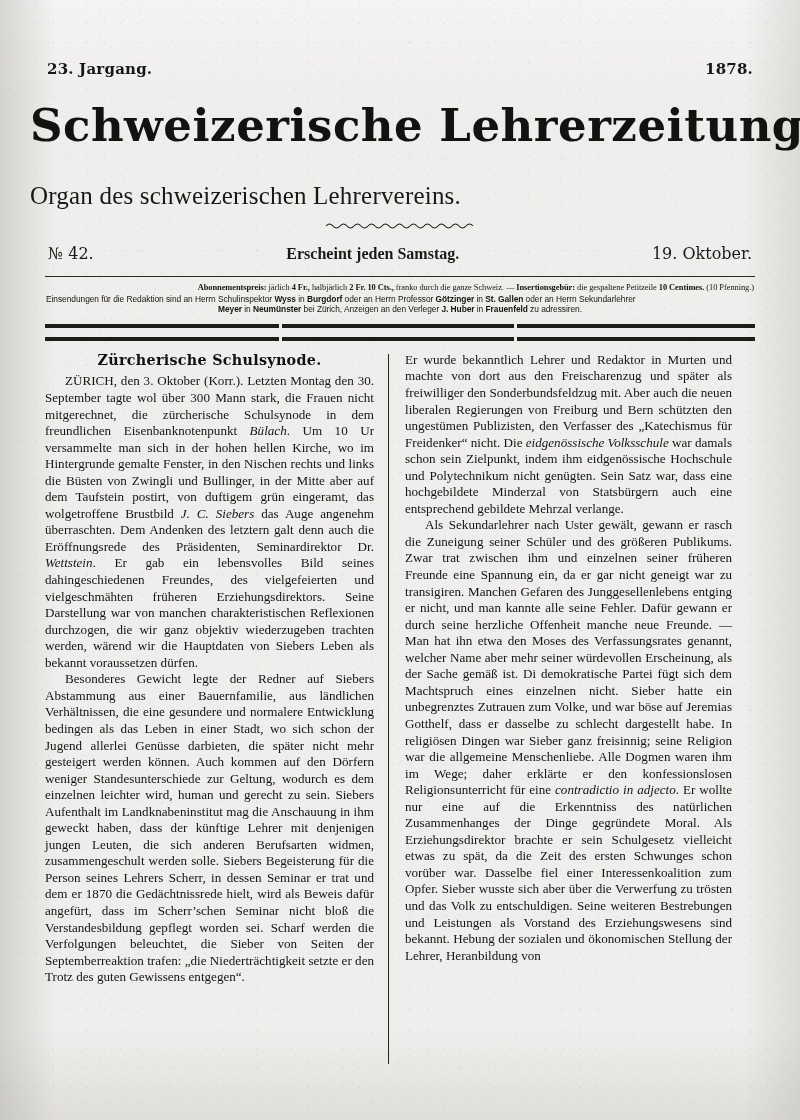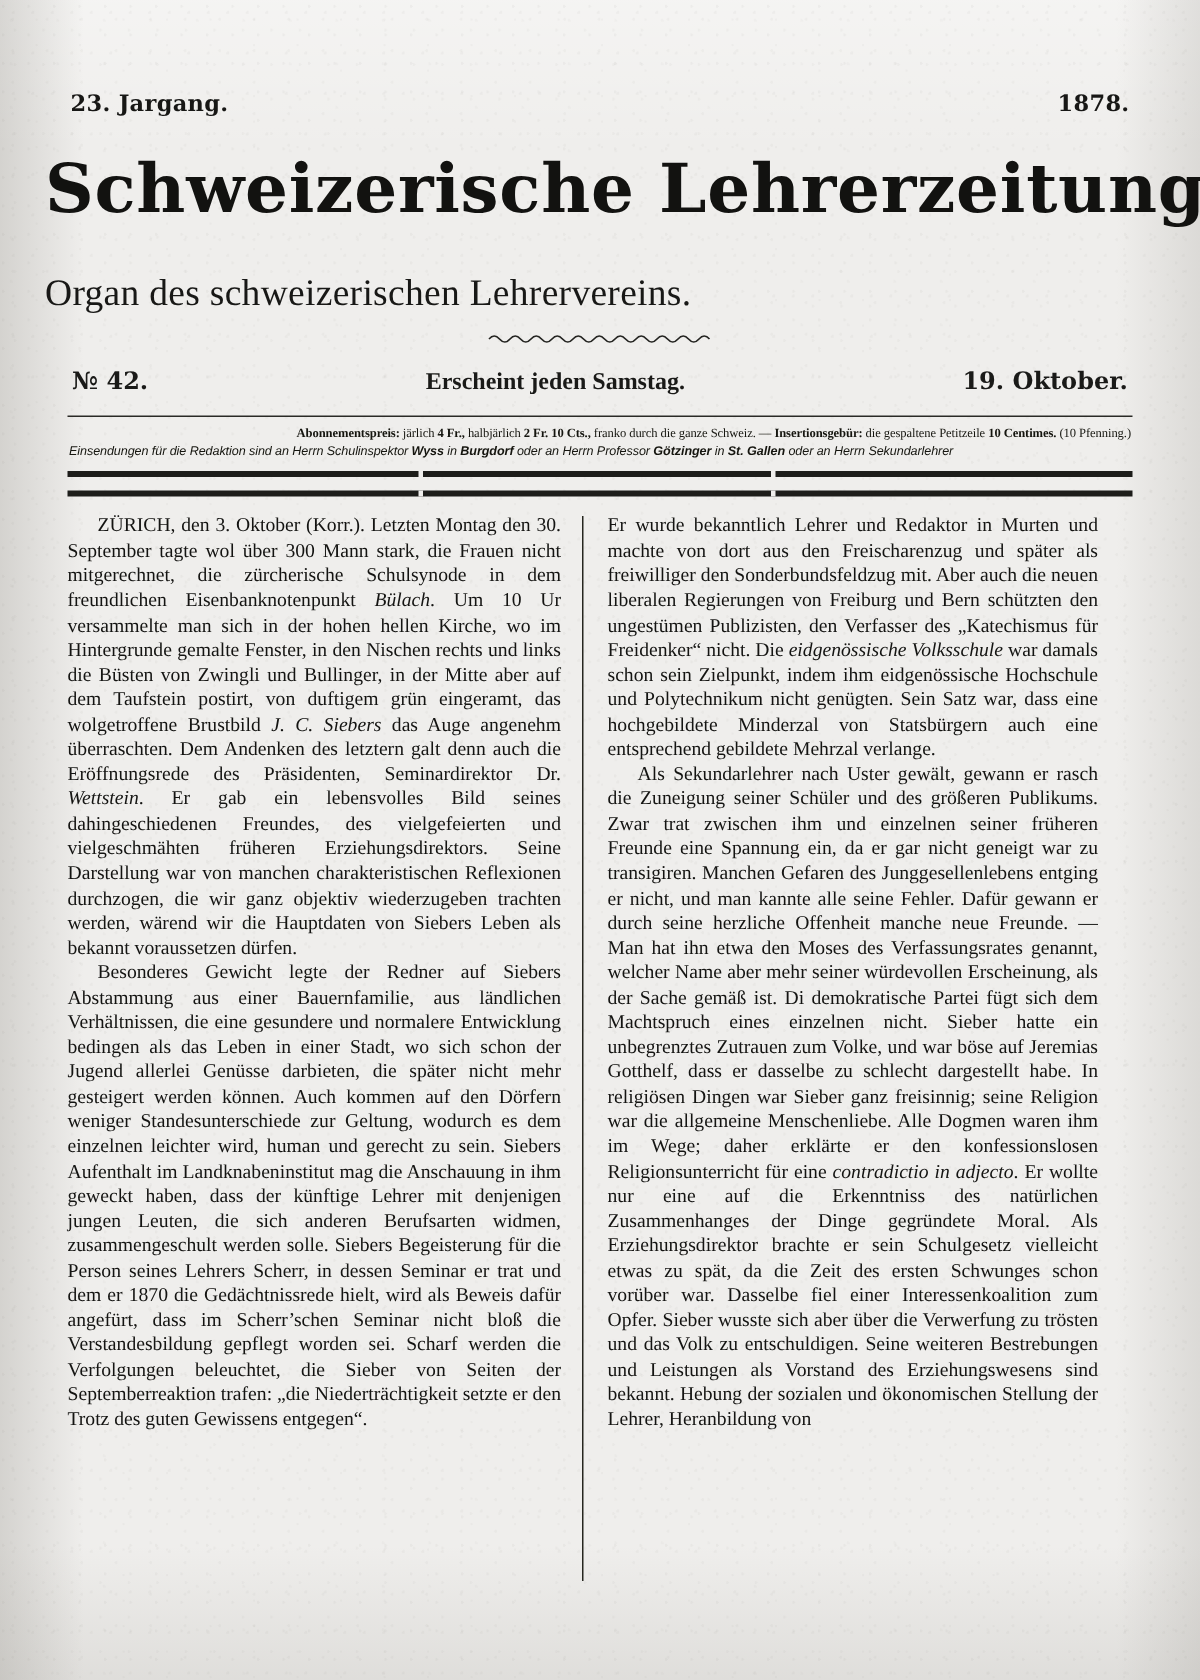--- a/index.html
+++ b/index.html
@@ -92,21 +92,21 @@
 
   .issue-row {
     display: flex;
     justify-content: space-between;
     align-items: baseline;
     margin-top: 14px;
     padding: 0 18px;
   }
   .issue-no, .issue-date {
     font-family: "DejaVu Serif", "Liberation Serif", serif;
-    font-weight: bold;
+    font-weight: normal;
     font-size: 16px;
   }
   .issue-frequency {
     font-family: "Liberation Serif", "DejaVu Serif", serif;
     font-size: 16px;
     font-weight: bold;
   }
 
   
   .rule-thin {
@@ -135,21 +135,21 @@
   
   .fineprint {
     padding: 6px 16px 0 16px;
     font-family: "Liberation Sans", "DejaVu Sans", sans-serif;
     font-size: 8.4px;
     line-height: 10.6px;
     color: #15150f;
     letter-spacing: -.05px;
   }
   .fineprint .l1 { text-align: right; font-family: Liberation Serif, serif; }
-  .fineprint .l2 { text-align: left; font-style: italic; }
+  .fineprint .l2 { text-align: left; }
   .fineprint .l3 { text-align: center; }
   .fineprint b { font-weight: bold; }
 
   
   .contents {
     padding: 8px 18px 0 18px;
     font-family: "Liberation Serif", "DejaVu Serif", serif;
     font-size: 12.4px;
     line-height: 16px;
     text-align: justify;
@@ -228,30 +228,32 @@
     <div class="issue-no">№ 42.</div>
     <div class="issue-frequency">Erscheint jeden Samstag.</div>
     <div class="issue-date">19. Oktober.</div>
   </div>
 
   <div class="rule-thin"></div>
 
   <div class="fineprint">
     <div class="l1"><b>Abonnementspreis:</b><span> järlich </span><b>4 Fr.,</b><span> halbjärlich </span><b>2 Fr. 10 Cts.,</b><span> franko durch die ganze Schweiz. — </span><b>Insertionsgebür:</b><span> die gespaltene Petitzeile </span><b>10 Centimes.</b><span> (10 Pfenning.)</span></div>
     <div class="l2"><span>Einsendungen für die Redaktion sind an Herrn Schulinspektor </span><b>Wyss</b><span> in </span><b>Burgdorf</b><span> oder an Herrn Professor </span><b>Götzinger</b><span> in </span><b>St. Gallen</b><span> oder an Herrn Sekundarlehrer</span></div>
+    <div class="l3"><b>Meyer</b><span> in </span><b>Neumünster</b><span> bei Zürich, Anzeigen an den Verleger </span><b>J. Huber</b><span> in </span><b>Frauenfeld</b><span> zu adressiren.</span></div>
   </div>
 
   <div class="rule-thick"></div>
 
 
   <div class="rule-thick"></div>
 
   <div class="columns">
 
     <div class="col col-left">
+      <h2 class="article-headline">Zürcherische Schulsynode.</h2>
       <p class="para"><span>ZÜRICH, den 3. Oktober (Korr.). Letzten Montag den 30. September tagte wol über 300 Mann stark, die Frauen nicht mitgerechnet, die zürcherische Schulsynode in dem freundlichen Eisenbanknotenpunkt </span><i>Bülach</i><span>. Um 10 Ur versammelte man sich in der hohen hellen Kirche, wo im Hintergrunde gemalte Fenster, in den Nischen rechts und links die Büsten von Zwingli und Bullinger, in der Mitte aber auf dem Taufstein postirt, von duftigem grün eingeramt, das wolgetroffene Brustbild </span><i>J. C. Siebers</i><span> das Auge angenehm überraschten. Dem Andenken des letztern galt denn auch die Eröffnungsrede des Präsidenten, Seminardirektor Dr. </span><i>Wettstein</i><span>. Er gab ein lebensvolles Bild seines dahingeschiedenen Freundes, des vielgefeierten und vielgeschmähten früheren Erziehungsdirektors. Seine Darstellung war von manchen charakteristischen Reflexionen durchzogen, die wir ganz objektiv wiederzugeben trachten werden, wärend wir die Hauptdaten von Siebers Leben als bekannt voraussetzen dürfen.</span></p>
       <p class="para">Besonderes Gewicht legte der Redner auf Siebers Abstammung aus einer Bauernfamilie, aus ländlichen Verhältnissen, die eine gesundere und normalere Entwicklung bedingen als das Leben in einer Stadt, wo sich schon der Jugend allerlei Genüsse darbieten, die später nicht mehr gesteigert werden können. Auch kommen auf den Dörfern weniger Standesunterschiede zur Geltung, wodurch es dem einzelnen leichter wird, human und gerecht zu sein. Siebers Aufenthalt im Landknabeninstitut mag die Anschauung in ihm geweckt haben, dass der künftige Lehrer mit denjenigen jungen Leuten, die sich anderen Berufsarten widmen, zusammengeschult werden solle. Siebers Begeisterung für die Person seines Lehrers Scherr, in dessen Seminar er trat und dem er 1870 die Gedächtnissrede hielt, wird als Beweis dafür angefürt, dass im Scherr’schen Seminar nicht bloß die Verstandesbildung gepflegt worden sei. Scharf werden die Verfolgungen beleuchtet, die Sieber von Seiten der Septemberreaktion trafen: „die Niederträchtigkeit setzte er den Trotz des guten Gewissens entgegen“.</p>
     </div>
 
     <div class="col-divider"></div>
 
     <div class="col col-right">
       <p class="para" style="text-indent:0"><span>Er wurde bekanntlich Lehrer und Redaktor in Murten und machte von dort aus den Freischarenzug und später als freiwilliger den Sonderbundsfeldzug mit. Aber auch die neuen liberalen Regierungen von Freiburg und Bern schützten den ungestümen Publizisten, den Verfasser des „Katechismus für Freidenker“ nicht. Die </span><i>eidgenössische Volksschule</i><span> war damals schon sein Zielpunkt, indem ihm eidgenössische Hochschule und Polytechnikum nicht genügten. Sein Satz war, dass eine hochgebildete Minderzal von Statsbürgern auch eine entsprechend gebildete Mehrzal verlange.</span></p>
       <p class="para"><span>Als Sekundarlehrer nach Uster gewält, gewann er rasch die Zuneigung seiner Schüler und des größeren Publikums. Zwar trat zwischen ihm und einzelnen seiner früheren Freunde eine Spannung ein, da er gar nicht geneigt war zu transigiren. Manchen Gefaren des Junggesellenlebens entging er nicht, und man kannte alle seine Fehler. Dafür gewann er durch seine herzliche Offenheit manche neue Freunde. — Man hat ihn etwa den Moses des Verfassungsrates genannt, welcher Name aber mehr seiner würdevollen Erscheinung, als der Sache gemäß ist. Di demokratische Partei fügt sich dem Machtspruch eines einzelnen nicht. Sieber hatte ein unbegrenztes Zutrauen zum Volke, und war böse auf Jeremias Gotthelf, dass er dasselbe zu schlecht dargestellt habe. In religiösen Dingen war Sieber ganz freisinnig; seine Religion war die allgemeine Menschenliebe. Alle Dogmen waren ihm im Wege; daher erklärte er den konfessionslosen Religionsunterricht für eine </span><i>contradictio in adjecto</i><span>. Er wollte nur eine auf die Erkenntniss des natürlichen Zusammenhanges der Dinge gegründete Moral. Als Erziehungsdirektor brachte er sein Schulgesetz vielleicht etwas zu spät, da die Zeit des ersten Schwunges schon vorüber war. Dasselbe fiel einer Interessenkoalition zum Opfer. Sieber wusste sich aber über die Verwerfung zu trösten und das Volk zu entschuldigen. Seine weiteren Bestrebungen und Leistungen als Vorstand des Erziehungswesens sind bekannt. Hebung der sozialen und ökonomischen Stellung der Lehrer, Heranbildung von</span></p>
     </div>

